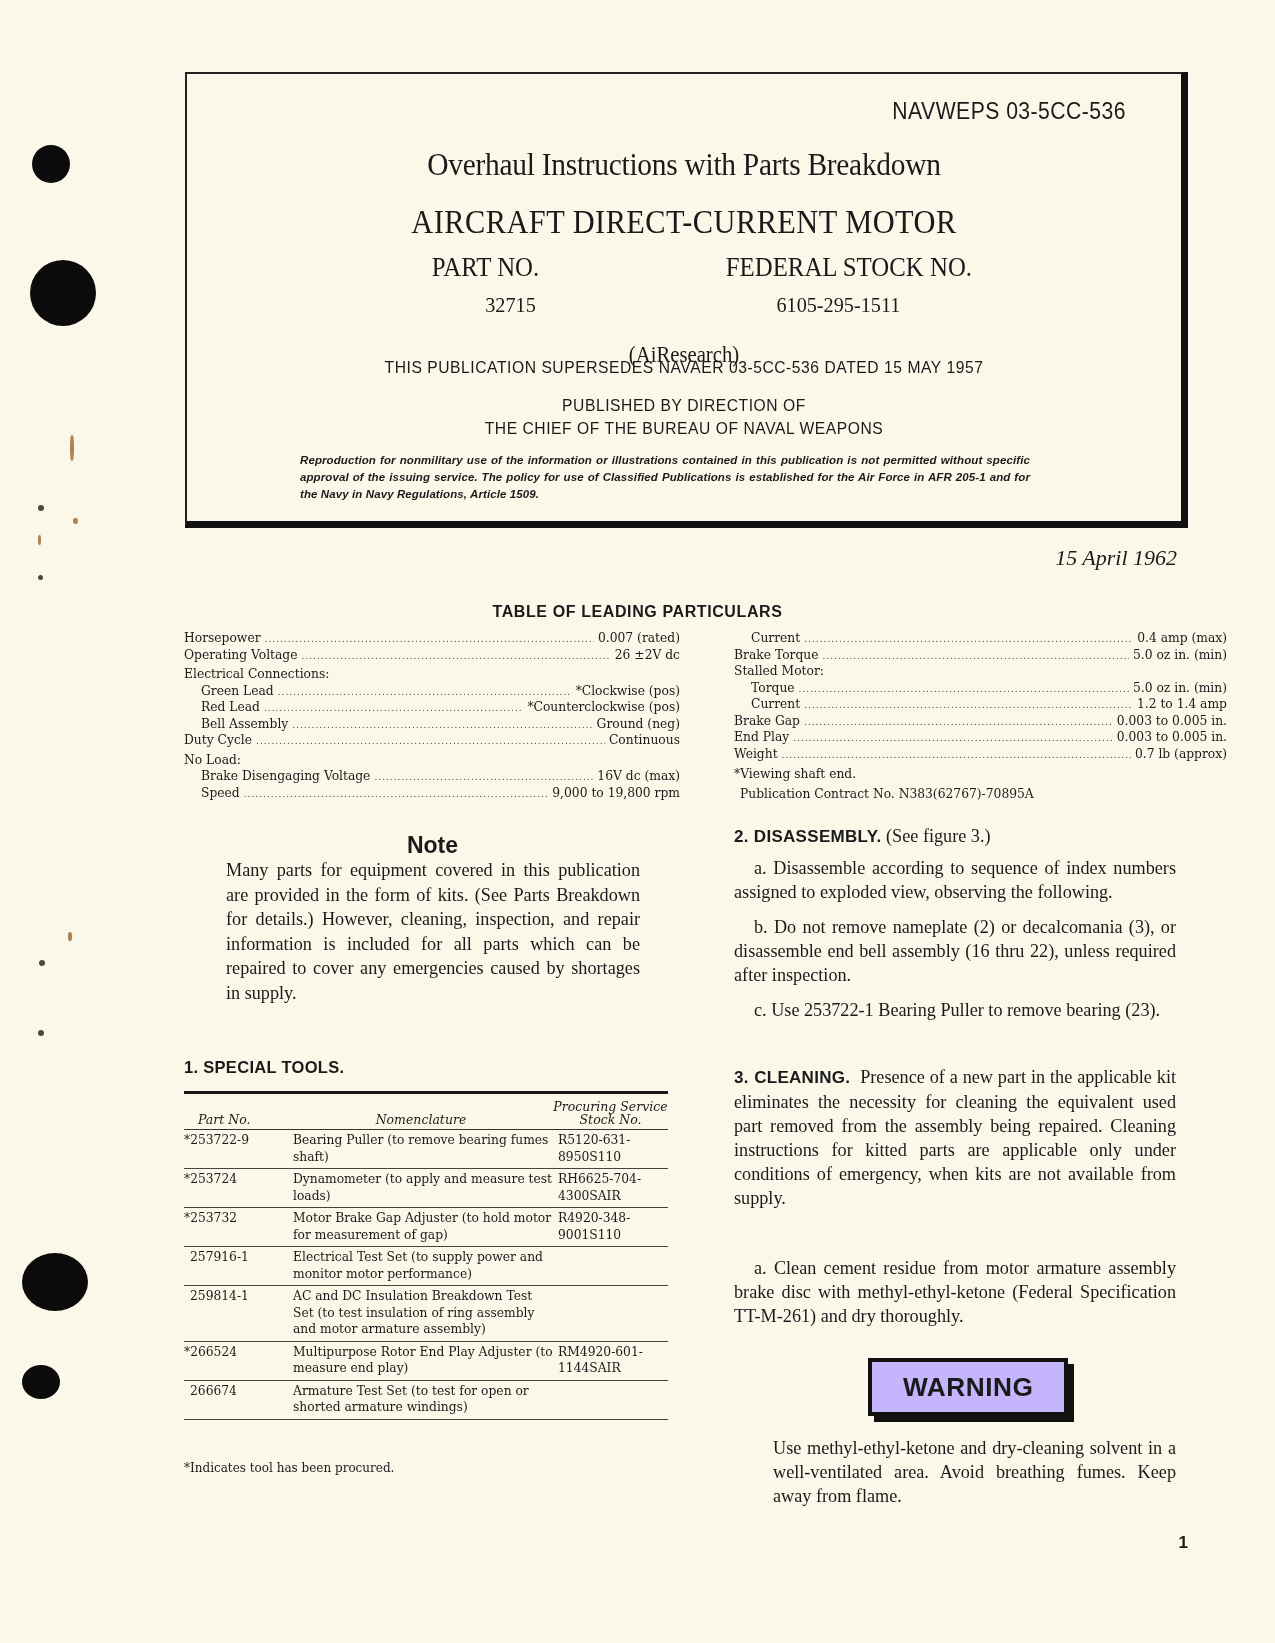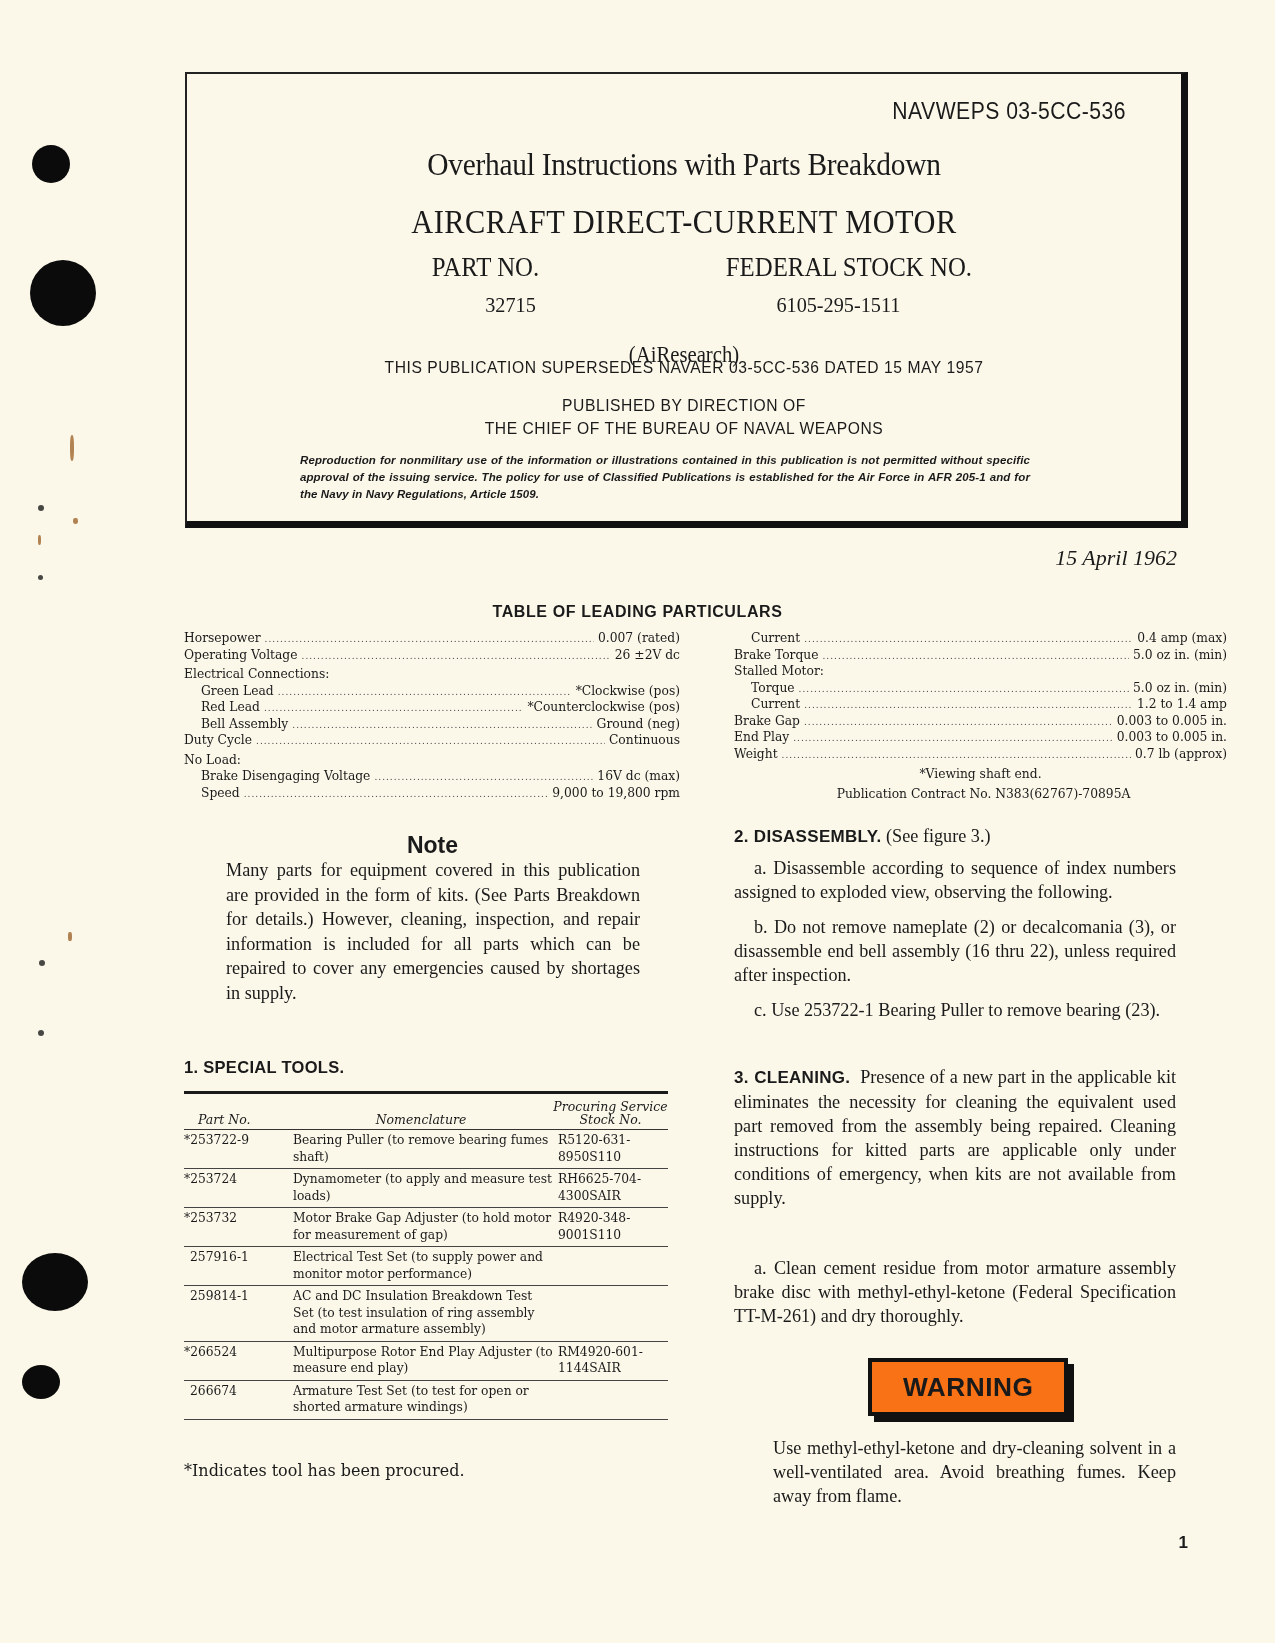--- a/index.html
+++ b/index.html
@@ -54,21 +54,21 @@
     font-family: "Liberation Sans", sans-serif; font-weight: bold; font-size: 16px; letter-spacing: .6px;
   }
   .plist { position: absolute; font-family: "DejaVu Serif", serif; font-size: 12.3px; }
   .plist .row { display: flex; height: 16.5px; line-height: 16.5px; white-space: nowrap; text-align: right; }
   .plist .row.gap { margin-top: 3px; }
   .plist .lbl { flex: none; }
   .plist .dots { flex: 1; overflow: hidden; margin: 0 4px; color: #444; }
   .plist .dots::before { content: "......................................................................................................................................................................................"; letter-spacing: 1px; font-size: 9px; }
   .plist .val { flex: none; }
   .plist .ind { padding-left: 17px; }
-  .plist .note { white-space: nowrap; height: 17px; line-height: 17px; text-align: center; }
+  .plist .note { white-space: nowrap; height: 17px; line-height: 17px; }
   .left-plist { left: 184px; top: 630px; width: 496px; }
   .right-plist { left: 734px; top: 630px; width: 493px; }
 
   
   .note-head {
     position: absolute; left: 185px; width: 495px; top: 832px; text-align: center;
     font-family: "Liberation Sans", sans-serif; font-weight: bold; font-size: 23px;
   }
   .note-body {
     position: absolute; left: 226px; top: 858px; width: 414px;
@@ -88,36 +88,36 @@
     vertical-align: bottom; padding: 6px 0 3px 0; border-bottom: 1.5px solid #333;
   }
   .tools-table td {
     vertical-align: top; padding: 2px 0 3px 0; line-height: 16.5px;
     border-bottom: 1.5px solid #444;
   }
   .tools-table td.pn { width: 99px; padding-left: 0; }
   .tools-table td.nom { width: 260px; padding-left: 4px; }
   .tools-table td.stk { padding-left: 5px; }
   .tools-table tr:last-child td { border-bottom: 1.5px solid #444; }
-  .tools-foot { position: absolute; left: 184px; top: 1461px; font-family: "DejaVu Serif", serif; font-size: 16px; }
+  .tools-foot { position: absolute; left: 184px; top: 1461px; font-family: "DejaVu Serif", serif; font-size: 12px; }
 
   
   .body-text { position: absolute; font-size: 18.2px; line-height: 24px; text-align: justify; }
   .dis-head { position: absolute; left: 734px; top: 826px; font-size: 18.2px; }
   .dis-head .section-head { font-size: 17px; }
   .dis-a { left: 734px; top: 856px; width: 442px; text-indent: 20px; }
   .dis-b { left: 734px; top: 915px; width: 442px; text-indent: 20px; }
   .dis-c { left: 734px; top: 998px; width: 442px; text-indent: 20px; }
   .clean { left: 734px; top: 1065px; width: 442px; }
   .clean .section-head { font-size: 17px; }
   .clean-a { left: 734px; top: 1256px; width: 442px; text-indent: 20px; }
 
   .warning-box {
     position: absolute; left: 868px; top: 1358px; width: 200px; height: 58px;
-    border: 4px solid #111; box-sizing: border-box; background: #f97316;
+    border: 4px solid #111; box-sizing: border-box; background: #c4b5fd;
     box-shadow: 6px 6px 0 #111;
     display: flex; align-items: center; justify-content: center;
   }
   .warning-box span {
     font-family: "Liberation Sans", sans-serif; font-weight: bold; font-size: 25px; letter-spacing: .5px;
     transform: scaleX(1.05);
   }
   .warn-text { left: 773px; top: 1436px; width: 403px; }
 
   .page-num {

